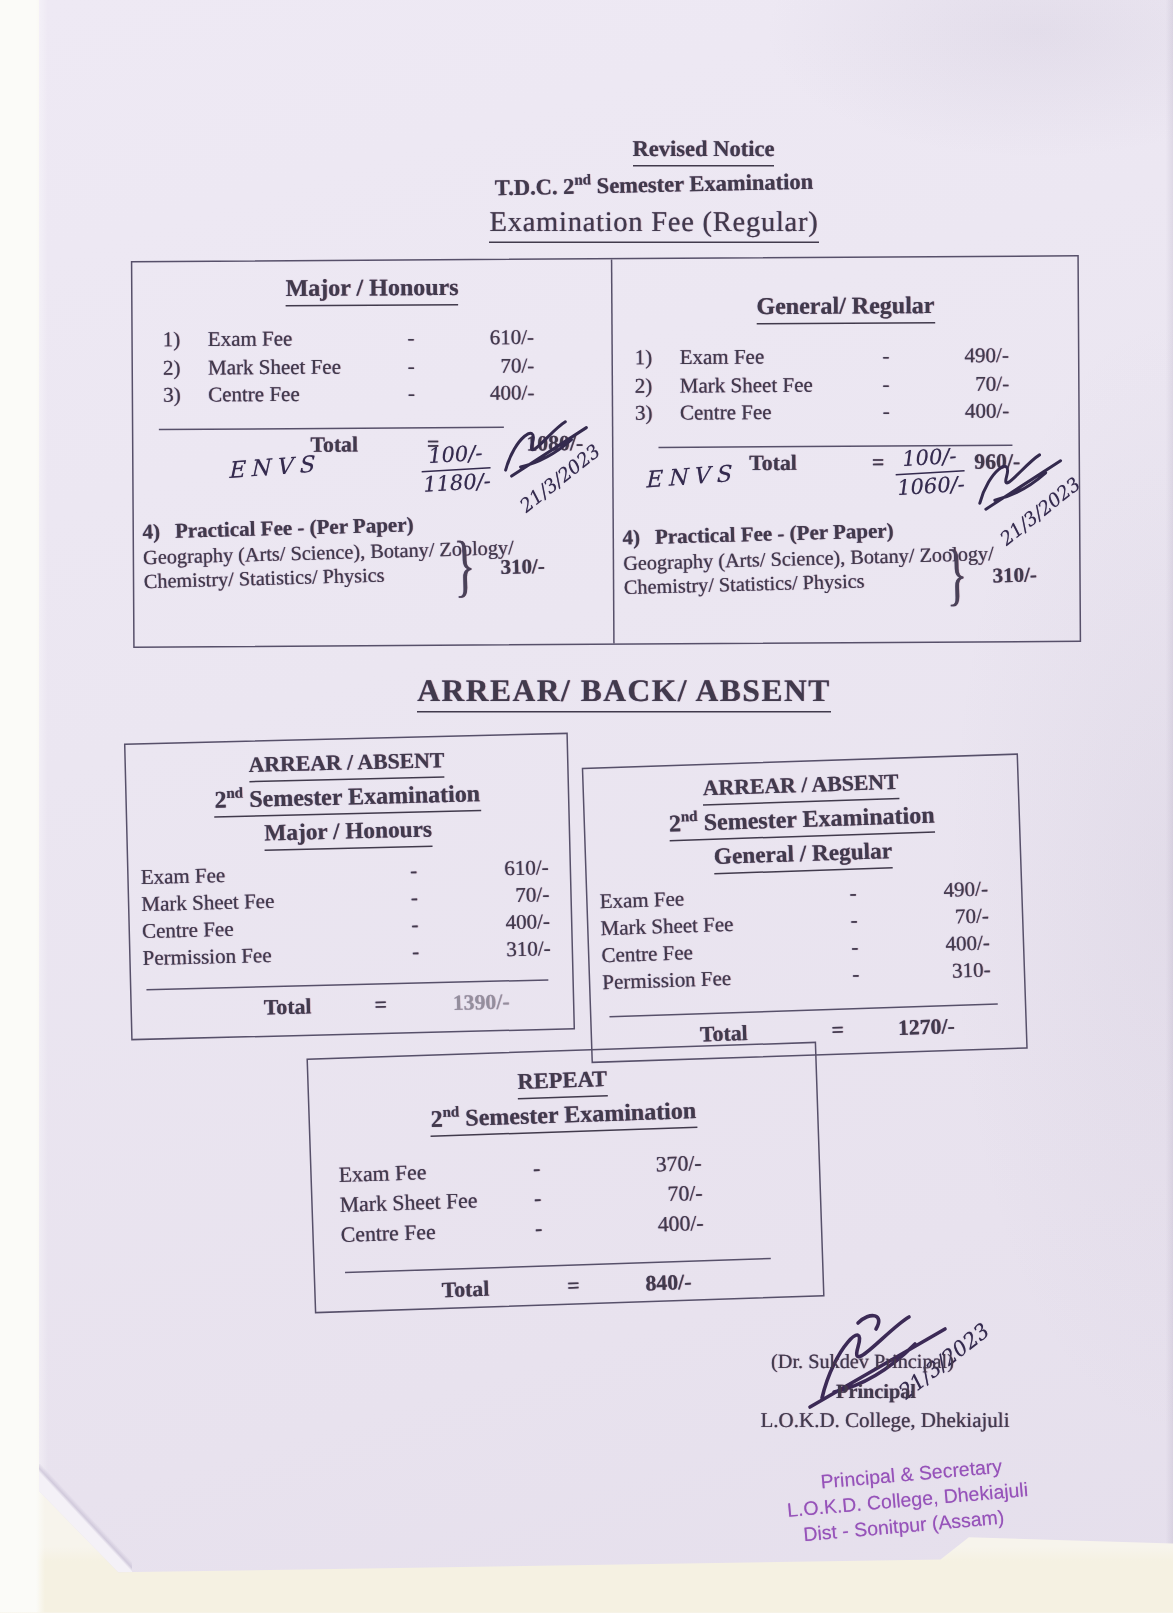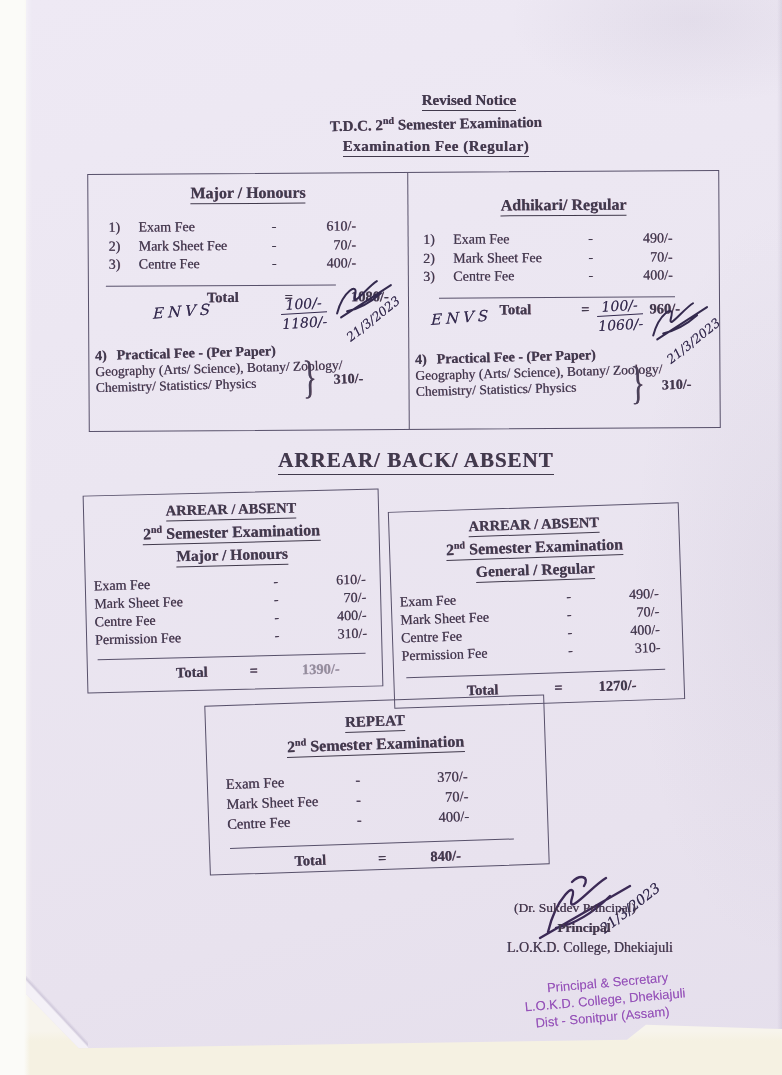--- a/index.html
+++ b/index.html
@@ -30,21 +30,21 @@
     background:linear-gradient(47deg,#f4f1f7 48%,rgba(190,182,205,.55) 50%,rgba(244,241,247,0) 53%);
   }
   .print{color:#413a4c;text-shadow:.4px 0 rgba(150,40,60,.25),-.4px 0 rgba(40,50,150,.2),0 0 .6px rgba(62,52,78,.55);}
   .hw{font-family:"DejaVu Serif",serif;font-style:italic;color:#342a4e;text-shadow:0 0 .5px rgba(52,42,78,.6);}
   .u{display:inline-block;border-bottom:1.6px solid currentColor;padding-bottom:1px;}
 
   
   .titles{position:absolute;left:190px;top:92px;width:440px;text-align:center;}
   .t1{font-size:15px;font-weight:bold;padding-left:66px;font-family:Liberation Serif, serif;}
   .t2{font-size:15px;font-weight:bold;margin-top:3px;transform:rotate(-1.2deg);}
-  .t3{font-size:15px;font-weight:bold;margin-top:5px;letter-spacing:.5px;}
+  .t3{font-size:19px;font-weight:normal;margin-top:5px;letter-spacing:.5px;}
 
   
   .regbox{position:absolute;left:62px;top:172px;width:630px;height:256px;border:1.6px solid #57506a;transform:rotate(-.35deg);display:flex;}
   .col{position:relative;}
   .col-l{width:320px;border-right:1.4px solid #57506a;}
   .col-r{width:310px;}
   .boxtitle{text-align:center;font-size:16px;font-weight:bold;margin-top:10px;}
   .col-r .boxtitle{margin-top:24px;}
   .fee-rows{margin-top:14px;}
   .fee-row{display:flex;font-size:14px;padding:1.2px 0;}
@@ -190,21 +190,21 @@
         <div class="num">100/-</div>
         <div class="den">1180/-</div>
       </div>
       <svg class="hw-sig" style="left:242px;top:104px;" width="66" height="46" viewBox="0 0 66 46">
         <path d="M6 36 C 12 14, 28 4, 24 18 C 20 32, 36 10, 46 4 M10 40 L 60 8 M16 34 Q 34 30 50 16" fill="none" stroke="#342a4e" stroke-width="2" stroke-linecap="round"></path>
       </svg>
       <div class="hw hw-date" style="left:252px;top:138px;">21/3/2023</div>
     </div>
 
     <div class="col col-r">
-      <div class="boxtitle"><span class="u">Adhikari/ Regular</span></div>
+      <div class="boxtitle"><span class="u">General/ Regular</span></div>
       <div class="fee-rows">
         <div class="fee-row">
             <span class="no">1)</span>
             <span class="lbl">Exam Fee</span>
             <span class="dash">-</span>
             <span class="val">490/-</span>
           </div>
         <div class="fee-row">
             <span class="no">2)</span>
             <span class="lbl">Mark Sheet Fee</span>

